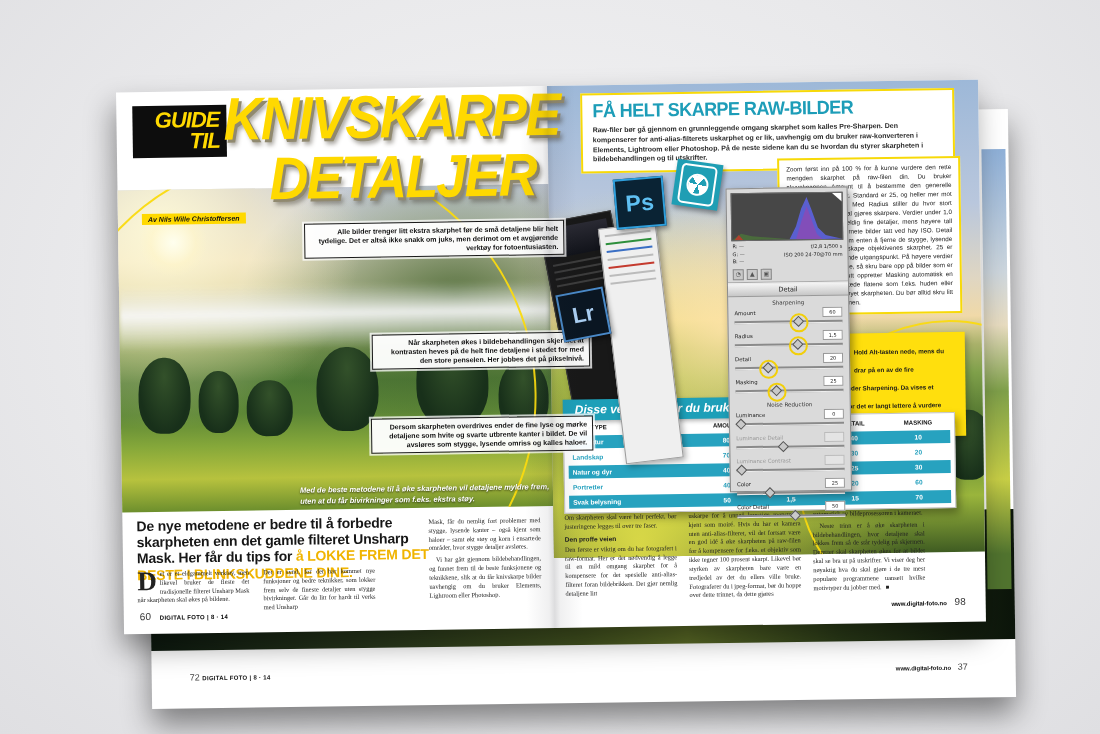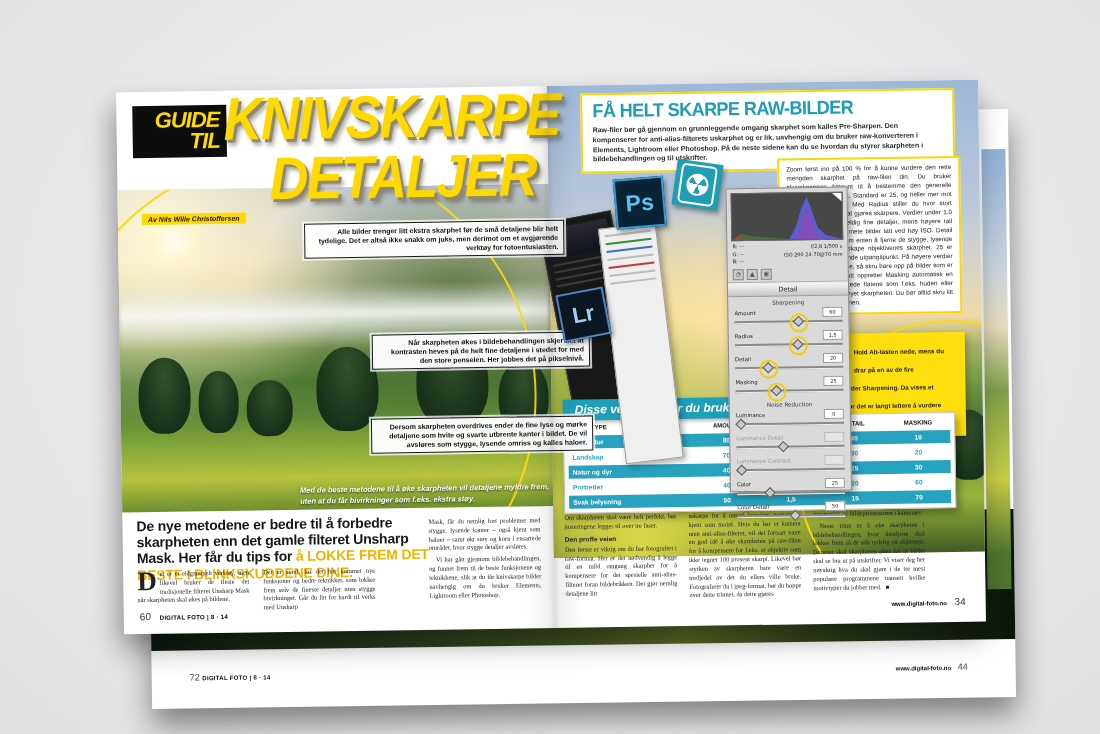--- a/index.html
+++ b/index.html
@@ -173,21 +173,21 @@
 
   <div class="spread under">
     <div class="under-photo"></div>
     <div class="under-edge"></div>
     <div class="under-footer-l">
       <span>72</span>
       <b>DIGITAL FOTO | 8 · 14</b>
     </div>
     <div class="under-footer-r">
       <b>www.digital-foto.no</b>
-      <span>44</span>
+      <span>37</span>
     </div>
   </div>
 
   <div class="spread main">
 
     <div class="abs photo photo-left">
       <div class="sunball"></div>
       <div class="fog"></div>
       <div class="tree" style="left:18px;top:168px;width:52px;height:76px;"></div>
       <div class="tree" style="left:78px;top:182px;width:40px;height:62px;"></div>
@@ -451,18 +451,18 @@
     </div>
     <div class="abs bodycol" style="left:566px;top:428px;width:112px;">
       <p>uskarpe for å unngå kunstige mønstre – kjent som moiré. Hvis du har et kamera uten anti-alias-filteret, vil det fortsatt være en god idé å øke skarpheten på raw-filen for å kompensere for f.eks. et objektiv som ikke tegner 100 prosent skarpt. Likevel bør styrken av skarpheten bare være en tredjedel av det du ellers ville bruke. Fotograferer du i jpeg-format, bør du hoppe over dette trinnet, da dette gjøres</p>
     </div>
     <div class="abs bodycol" style="left:690px;top:428px;width:112px;">
       <p>automatisk av bildeprosessoren i kameraet.</p>
       <p class="ind"><span>Neste trinn er å øke skarpheten i bildebehandlingen, hvor detaljene skal lokkes frem så de står tydelig på skjermen. Deretter skal skarpheten økes for at bildet skal se bra ut på utskrifter. Vi viser deg her nøyaktig hva du skal gjøre i de tre mest populære programmene uansett hvilke motivtyper du jobber med.</span><span class="endmark">■</span></p>
     </div>
     <div class="abs footer-r">
       <b>www.digital-foto.no</b>
-      <span>34</span>
+      <span>98</span>
     </div>
 
     <div class="abs gutter"></div>
   </div>
 </div>
 
 </body></html>

